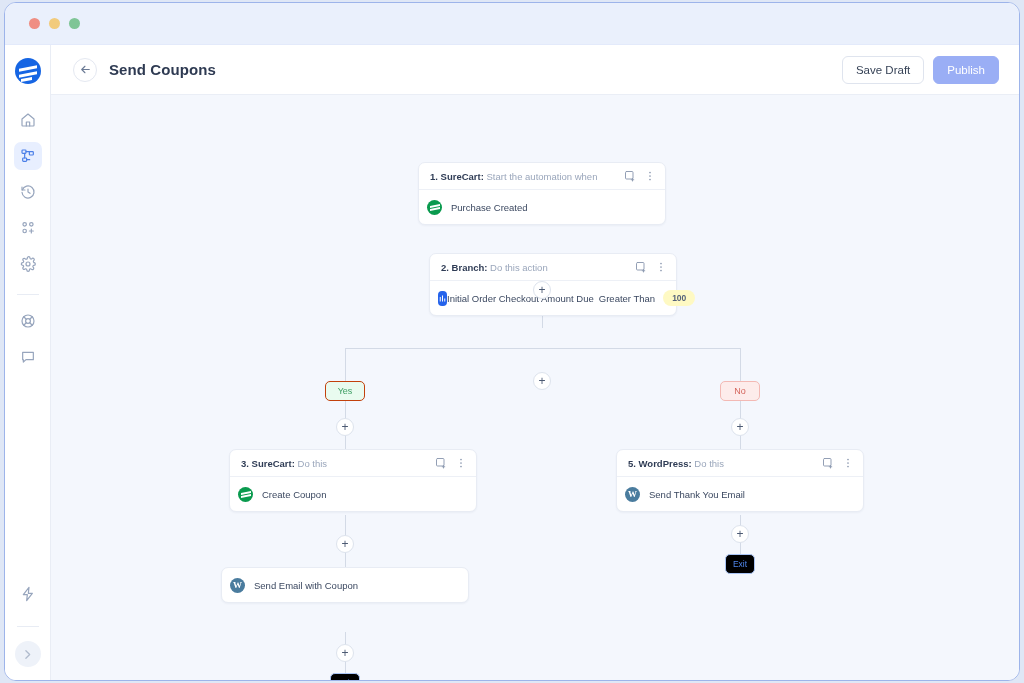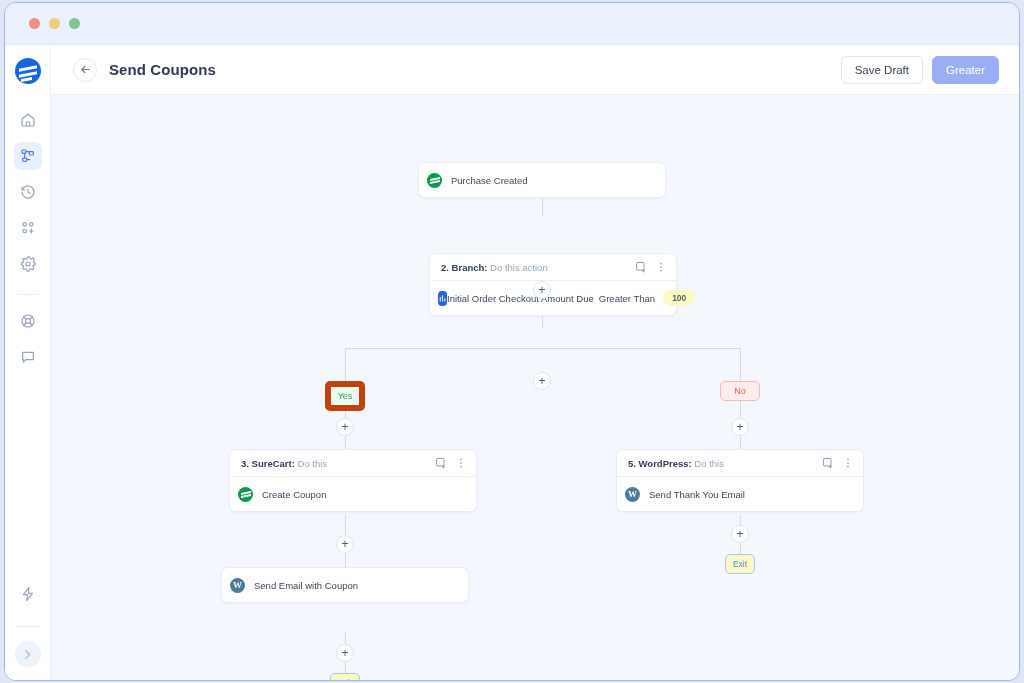--- a/index.html
+++ b/index.html
@@ -128,23 +128,23 @@
     position: absolute; width: 18px; height: 18px; border-radius: 50%;
     background: #fff; border: 1px solid #dde3ed;
     display: flex; align-items: center; justify-content: center;
     color: #4c5a73; font-size: 12px; line-height: 1; z-index: 4; cursor: pointer;
   }
 
   .badge {
     position: absolute; border-radius: 5px; font-size: 9px;
     padding: 4px 0; text-align: center; z-index: 4; cursor: pointer;
   }
-  .badge-yes { background: #e9fbef; border: 6px solid #c2410c; color: #3f9e63; width: 40px; }
+  .badge-yes { background: #e9fbef; border: 1px solid #c2410c; color: #3f9e63; width: 40px; }
   .badge-no  { background: #fdeceb; border: 1px solid #f3b9b4; color: #d4655c; width: 40px; }
-  .badge-exit{ background: #fef9c3; border: 1px solid #a9c4f5; color: #5086ea; width: 30px; font-size: 8.5px; }
+  .badge-exit{ background: #000000; border: 1px solid #a9c4f5; color: #5086ea; width: 30px; font-size: 8.5px; }
 
   
   .surecart {
     width: 15px; height: 15px; border-radius: 50%;
     background: #0a9a4e; position: relative; overflow: hidden;
   }
   .surecart::before, .surecart::after {
     content: ""; position: absolute; left: 2.5px; width: 10px; height: 2px;
     background: #fff; transform: skewY(-12deg);
   }
@@ -256,21 +256,21 @@
 
       <div class="topbar">
         <div class="back-btn">
           <svg width="13" height="13" viewBox="0 0 24 24" fill="none" stroke="currentColor" stroke-width="2" stroke-linecap="round" stroke-linejoin="round">
             <path d="M19 12H5M11 6l-6 6 6 6"></path>
           </svg>
         </div>
         <div class="page-title">Send Coupons</div>
         <div class="topbar-spacer"></div>
         <button class="btn btn-draft">Save Draft</button>
-        <button class="btn btn-publish">Greater</button>
+        <button class="btn btn-publish">Publish</button>
       </div>
 
       <div class="canvas">
 
         <div class="vline" style="left:491px; top:82px; height:40px;"></div>
 
         <div class="vline" style="left:491px; top:173px; height:60px;"></div>
 
         <div class="hline" style="left:294px; top:253px; width:395px;"></div>
 
@@ -282,20 +282,37 @@
 
         <div class="vline" style="left:294px; top:420px; height:68px;"></div>
 
         <div class="vline" style="left:294px; top:537px; height:48px;"></div>
 
         <div class="vline" style="left:689px; top:306px; height:63px;"></div>
 
         <div class="vline" style="left:689px; top:420px; height:58px;"></div>
 
         <div class="node" style="left:367px; top:67px; width:248px;">
+          <div class="node-head">
+            <span class="node-title"><b>1.</b>&nbsp;<b>SureCart:</b><span> Start the automation when</span></span>
+            <span class="head-spacer"></span>
+            <span class="head-icon">
+              <svg width="12" height="12" viewBox="0 0 24 24" fill="none" stroke="currentColor" stroke-width="1.9" stroke-linecap="round" stroke-linejoin="round">
+                  <rect x="3" y="3" width="15" height="15" rx="2"></rect>
+                  <path d="M17 17v5M14.5 19.5h5"></path>
+                </svg>
+            </span>
+            <span class="head-icon">
+              <svg width="12" height="12" viewBox="0 0 24 24" fill="currentColor">
+                  <circle cx="12" cy="5" r="1.7"></circle>
+                  <circle cx="12" cy="12" r="1.7"></circle>
+                  <circle cx="12" cy="19" r="1.7"></circle>
+                </svg>
+            </span>
+          </div>
           <div class="node-body">
             <span class="app-icon surecart"></span>
             <span class="node-label">Purchase Created</span>
           </div>
         </div>
 
         <div class="plus" style="left:482px; top:186px;">+</div>
 
         <div class="node" style="left:378px; top:158px; width:248px;">
           <div class="node-head">

